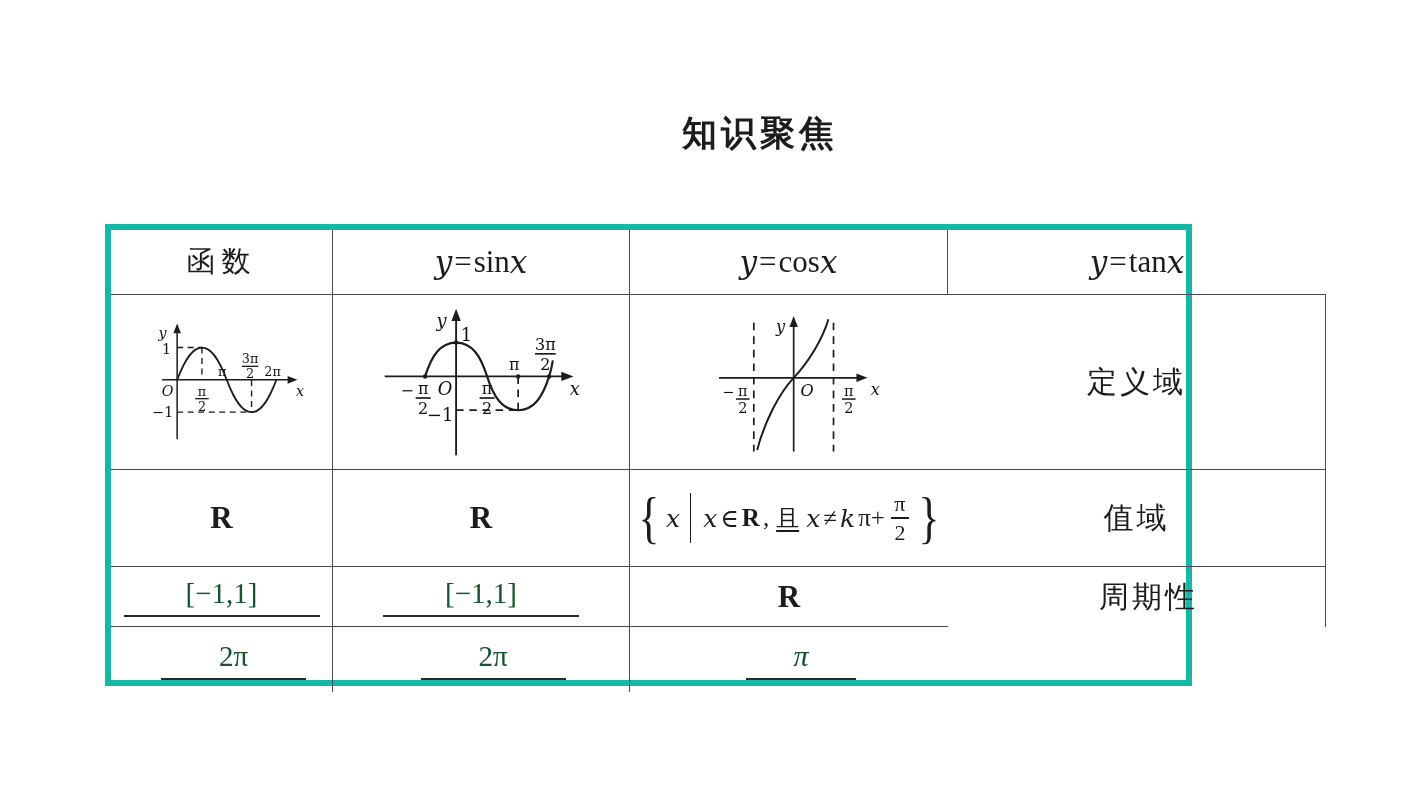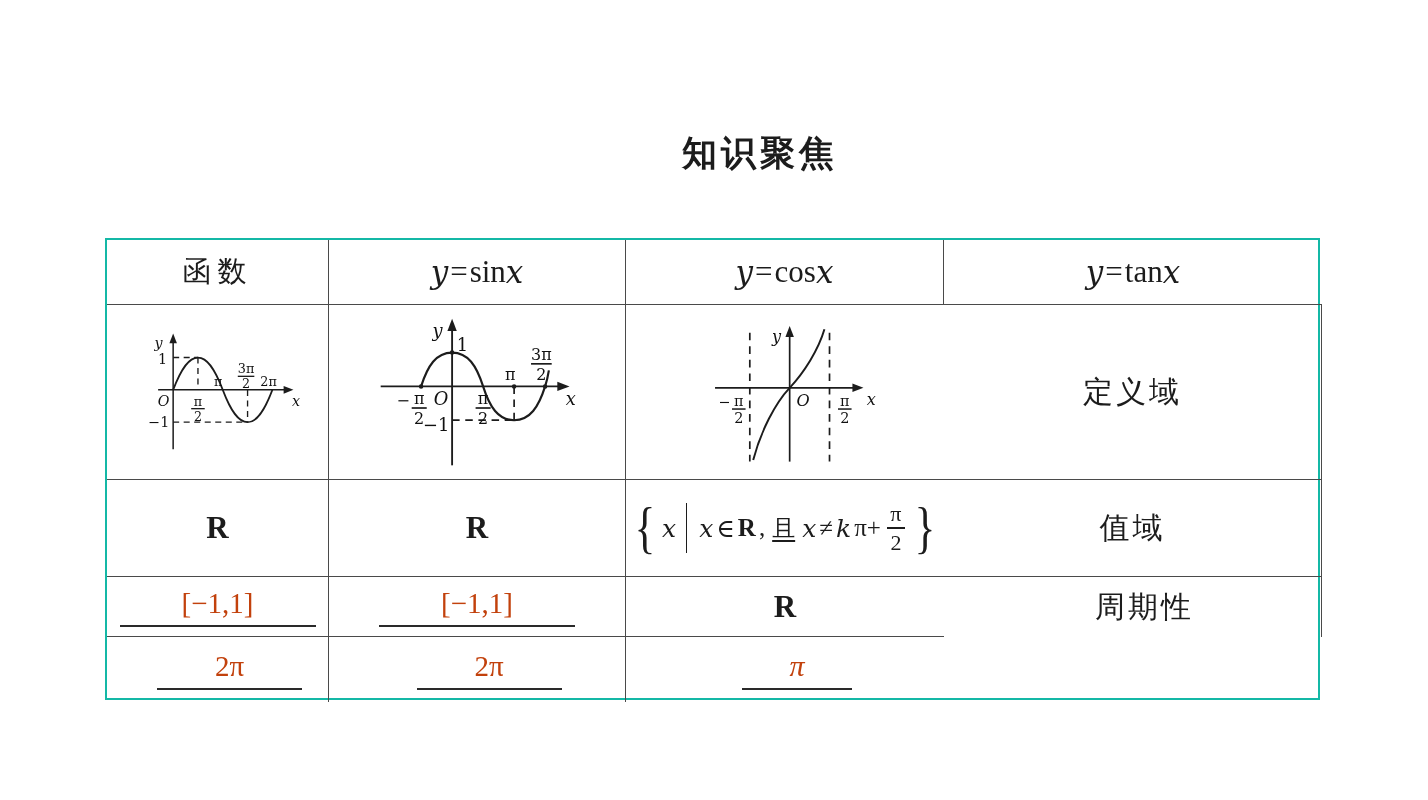--- a/index.html
+++ b/index.html
@@ -2,49 +2,49 @@
 <html><head>
 <meta charset="utf-8">
 <style>
   * { margin:0; padding:0; box-sizing:border-box; }
   html,body { width:1428px; height:800px; background:#ffffff; overflow:hidden;
     font-family:"Liberation Serif","DejaVu Serif",serif; color:#1c1c1c; }
   .page { position:relative; width:1428px; height:800px; background:#fff; }
 
   .title { position:absolute; top:110px; left:560px; width:400px; text-align:center;
     font-family:"Liberation Sans","DejaVu Sans",sans-serif; font-weight:bold;
-    font-size:35px; letter-spacing:4px;margin-top:20px; }
+    font-size:35px; letter-spacing:4px; }
 
   .heading { position:absolute; top:181px; left:123px; font-size:31px; white-space:nowrap; }
   .heading .h-num { font-family:"Liberation Serif",serif; font-weight:normal; margin-right:14px; }
   .heading .h-main { font-family:"Liberation Sans","DejaVu Sans",sans-serif; font-weight:bold; }
   .heading .h-k { font-style:italic; font-weight:normal; font-family:"DejaVu Serif","Liberation Serif",serif; }
   .heading .h-elem { font-weight:normal; font-family:"DejaVu Serif","Liberation Serif",serif; }
   .heading .h-z { font-weight:bold; font-family:"Liberation Serif",serif; }
   .heading .h-close { font-family:"Liberation Serif",serif; font-weight:normal; }
 
-  .tbl { position:absolute; left:105px; top:238px; width:1215px; height:462px;
+  .tbl { position:absolute; left:105px; top:224px; width:1087px; height:462px;
     display:grid; grid-template-columns:222px 297px 318px 378px;
-    grid-template-rows:65px 175px 97px 60px 65px; border:2px solid #14b8a6; }
+    grid-template-rows:65px 175px 97px 60px 65px; border:6px solid #14b8a6; }
   .cell { border-right:1.6px solid #4a4a4a; border-bottom:1.6px solid #4a4a4a;
     display:flex; align-items:center; justify-content:center; overflow:hidden; }
   .cell.last-col { border-right:none; }
   .cell.last-row { border-bottom:none;padding-left:24px; }
 
   .rlabel { font-size:30px; letter-spacing:3px; }
   .rlabel-sans { font-family:"Liberation Sans","DejaVu Sans",sans-serif; letter-spacing:6px; font-size:29px; }
 
   .mathhdr { font-size:31px; }
   .mi { font-style:italic; font-family:"DejaVu Serif","Liberation Serif",serif; }
   .eq { padding:0 2px; }
 
   .bigR { font-size:31px; font-weight:bold; }
 
   .fill { display:flex; flex-direction:column; align-items:center; }
-  .fill .ans { color:#c2410c; font-size:29px; }
+  .fill .ans { color:#14532d; font-size:29px; }
   .fill .ans.pi-ans { font-style:italic; font-size:30px; }
   .fill .line { height:0; border-bottom:2.6px solid #2a2a2a; margin-top:5px; }
   .line-w195 { width:196px; }
   .line-w145 { width:145px; }
   .line-w110 { width:110px; }
 
   
   .setb { display:flex; align-items:center; font-size:25px; gap:3px; }
   .setb .brace { font-size:58px; font-weight:300; line-height:1; transform:scaleX(0.75); }
   .setb .vbar { width:0; height:50px; border-left:1.8px solid #1c1c1c; margin:0 9px 0 7px; }

